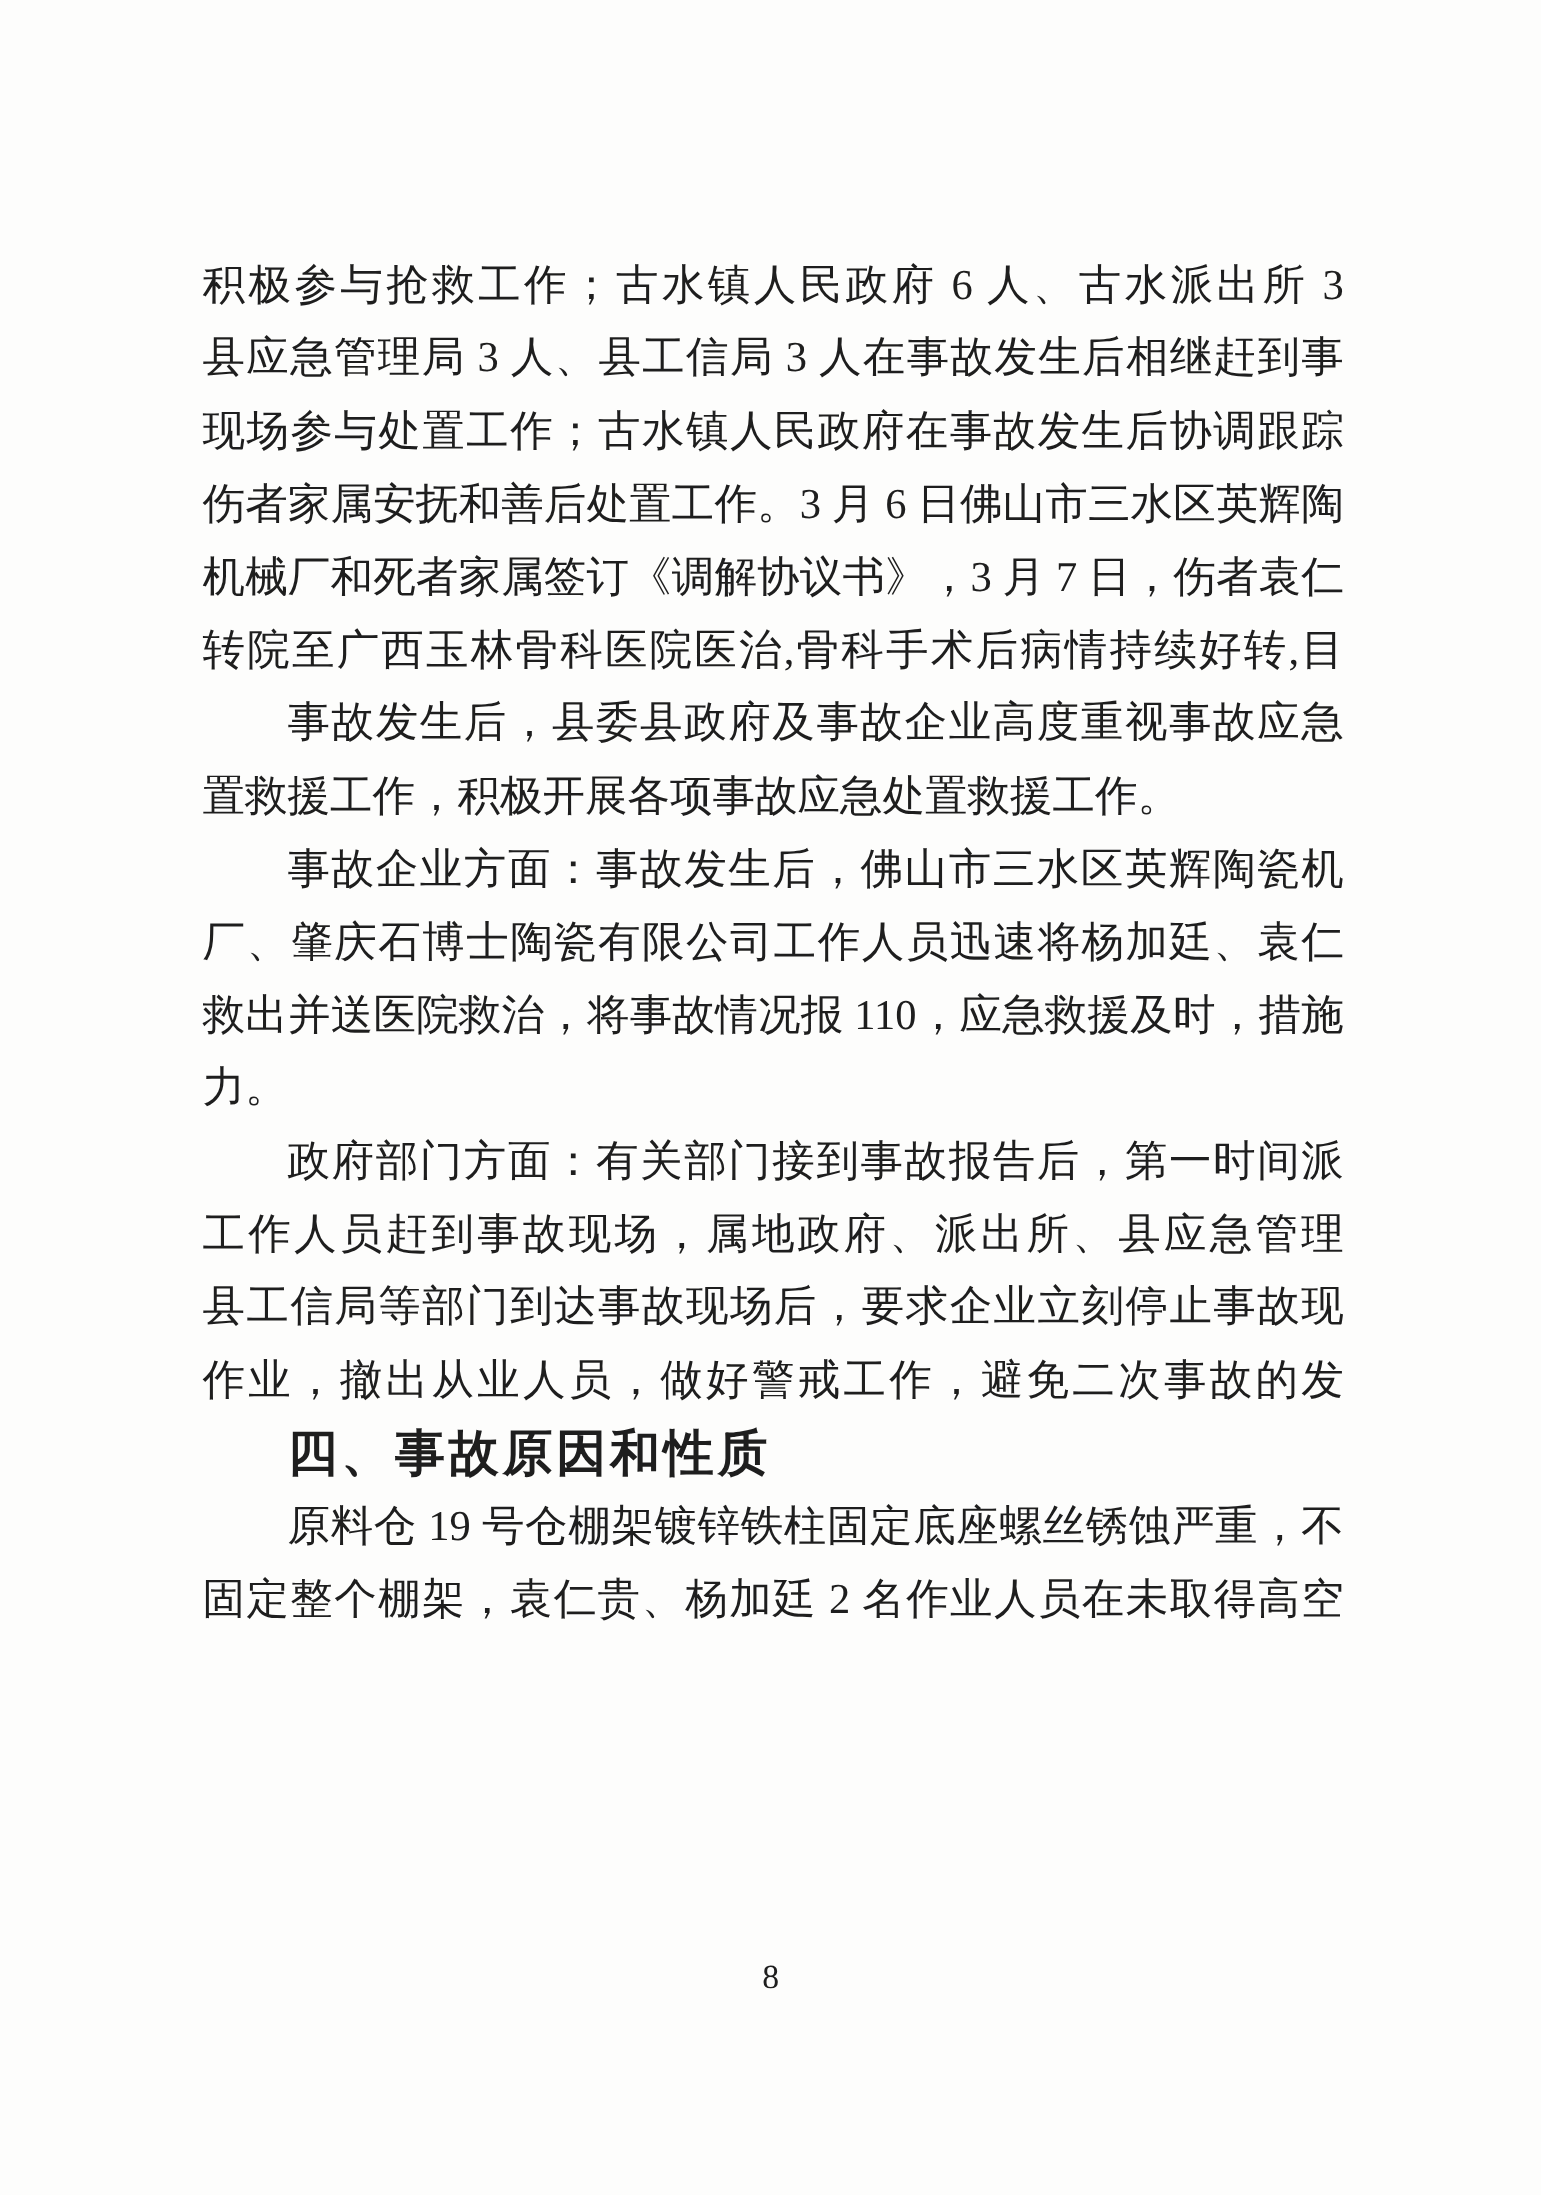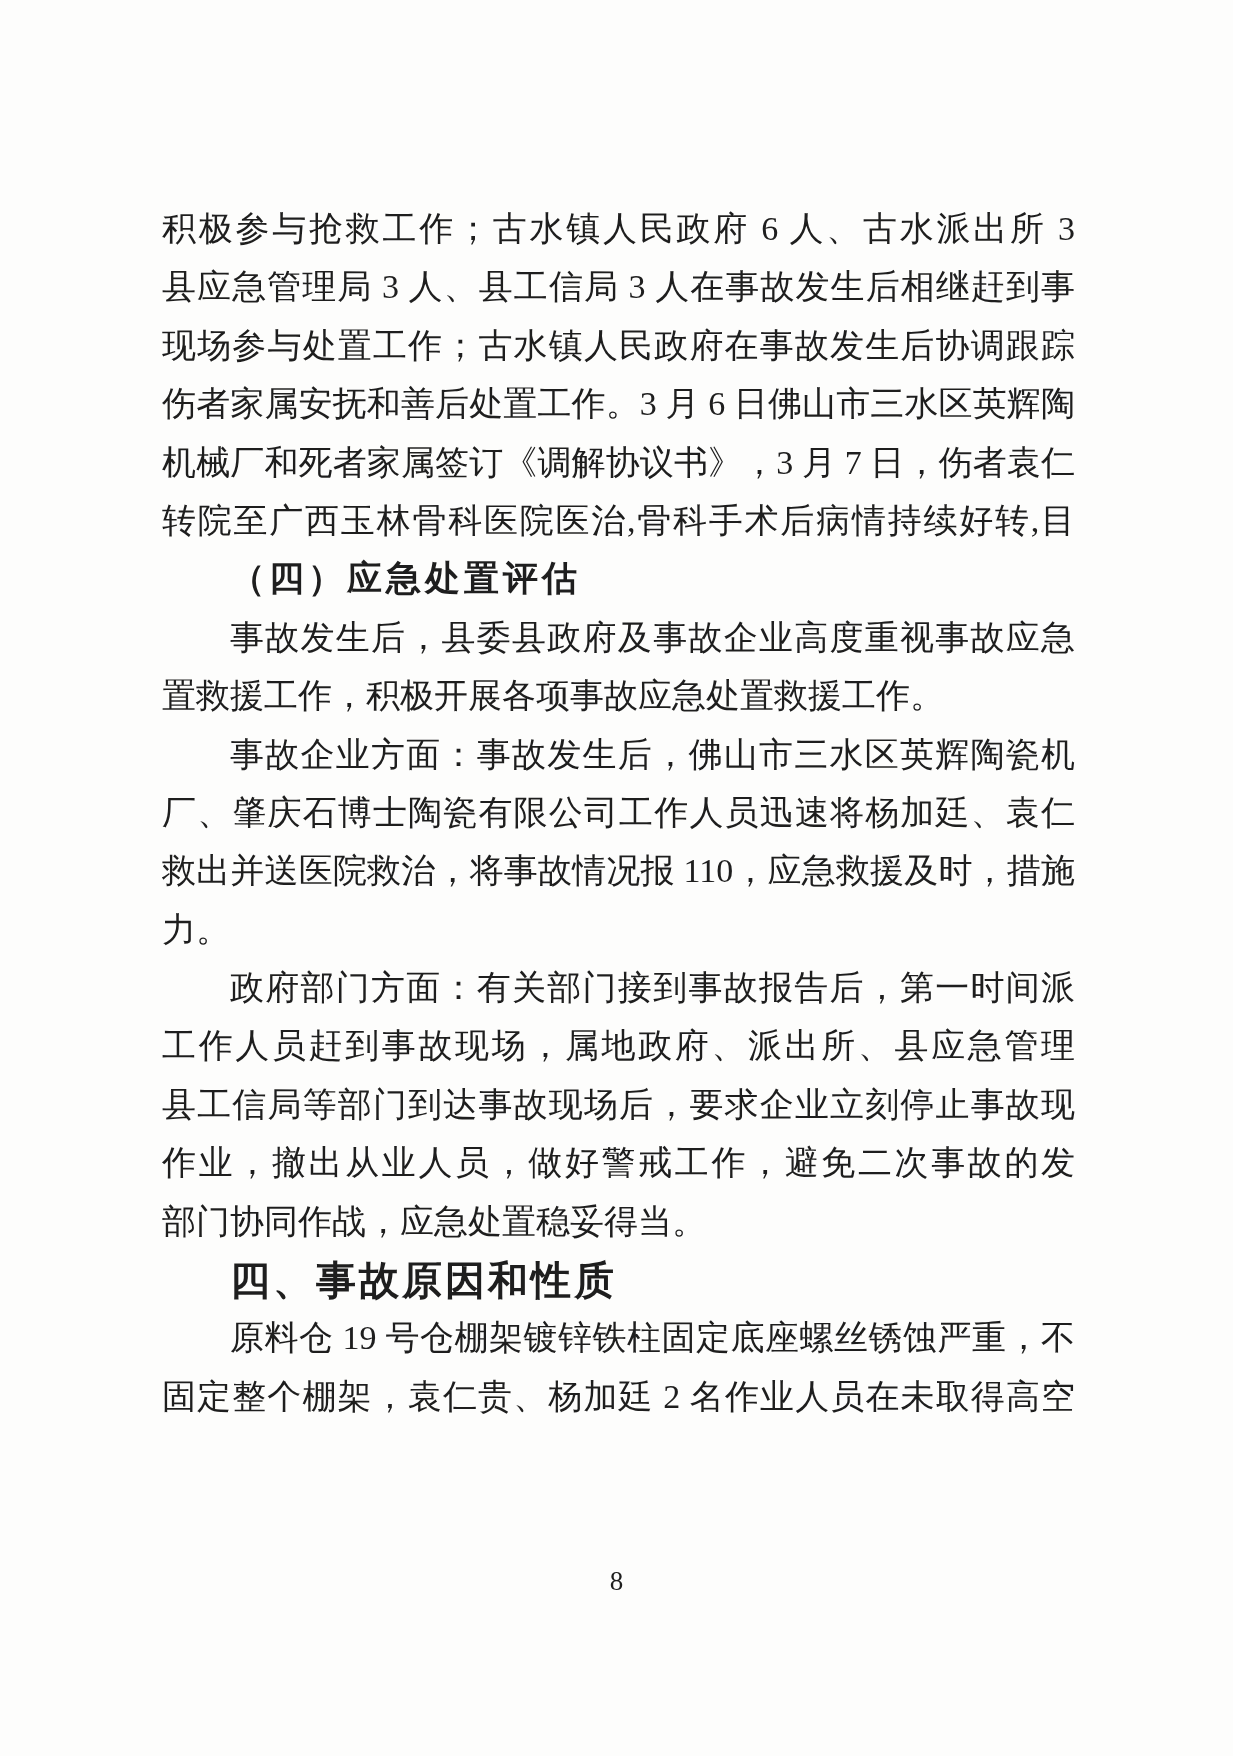--- a/index.html
+++ b/index.html
@@ -66,31 +66,29 @@
 <body>
 
 <div class="doc-page">
   <div class="text-block">
     <div class="line j">积极参与抢救工作；古水镇人民政府 6 人、古水派出所 3 人、</div>
     <div class="line j">县应急管理局 3 人、县工信局 3 人在事故发生后相继赶到事故</div>
     <div class="line j">现场参与处置工作；古水镇人民政府在事故发生后协调跟踪死</div>
     <div class="line j">伤者家属安抚和善后处置工作。3 月 6 日佛山市三水区英辉陶瓷</div>
     <div class="line j">机械厂和死者家属签订《调解协议书》，3 月 7 日，伤者袁仁贵</div>
     <div class="line j">转院至广西玉林骨科医院医治,骨科手术后病情持续好转,目前，</div>
-    <div class="line indent h-sub">（四）应急处置评估</div>
     <div class="line j indent">事故发生后，县委县政府及事故企业高度重视事故应急处</div>
     <div class="line">置救援工作，积极开展各项事故应急处置救援工作。</div>
     <div class="line j indent">事故企业方面：事故发生后，佛山市三水区英辉陶瓷机械</div>
     <div class="line j">厂、肇庆石博士陶瓷有限公司工作人员迅速将杨加廷、袁仁贵</div>
     <div class="line j">救出并送医院救治，将事故情况报 110，应急救援及时，措施得</div>
     <div class="line">力。</div>
     <div class="line j indent">政府部门方面：有关部门接到事故报告后，第一时间派出</div>
     <div class="line j">工作人员赶到事故现场，属地政府、派出所、县应急管理局、</div>
     <div class="line j">县工信局等部门到达事故现场后，要求企业立刻停止事故现场</div>
     <div class="line j">作业，撤出从业人员，做好警戒工作，避免二次事故的发生。</div>
-    <div class="line">部门协同作战，应急处置稳妥得当。</div>
     <div class="line indent h-main">四、事故原因和性质</div>
     <div class="line j indent">原料仓 19 号仓棚架镀锌铁柱固定底座螺丝锈蚀严重，不能</div>
     <div class="line j">固定整个棚架，袁仁贵、杨加廷 2 名作业人员在未取得高空作</div>
   </div>
 
   <div class="page-number">8</div>
 </div>
 
 </body></html>

